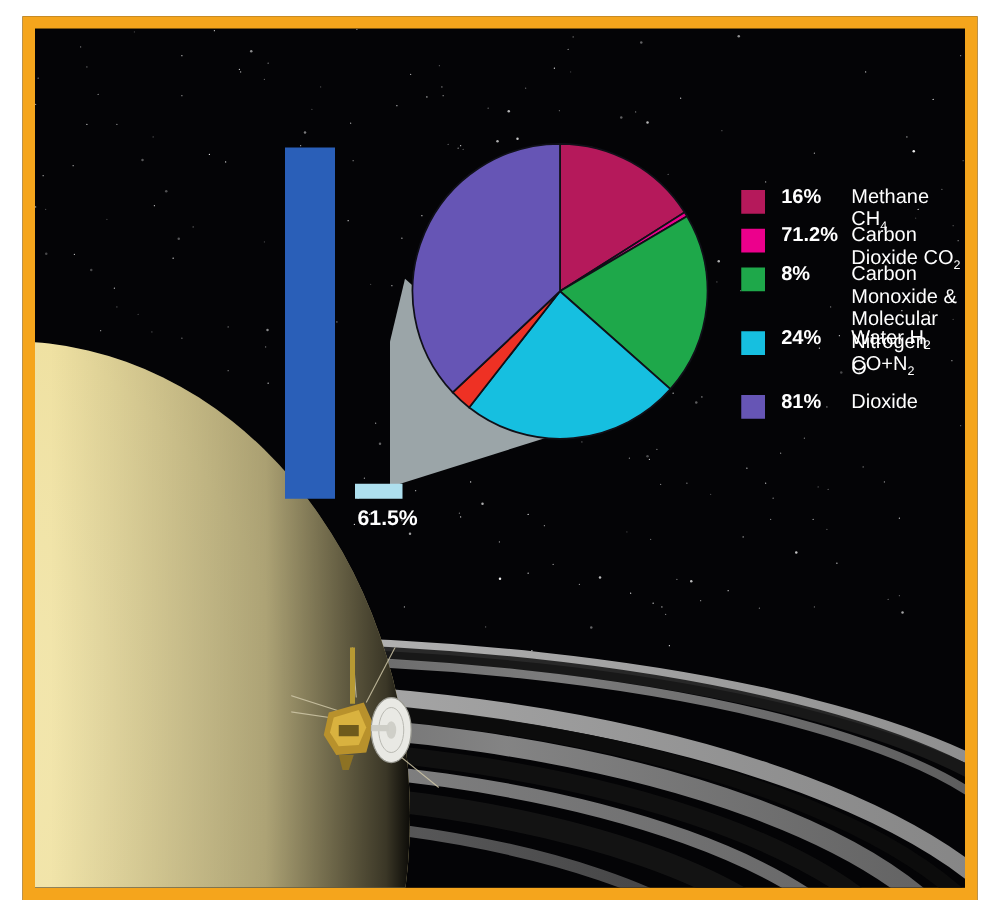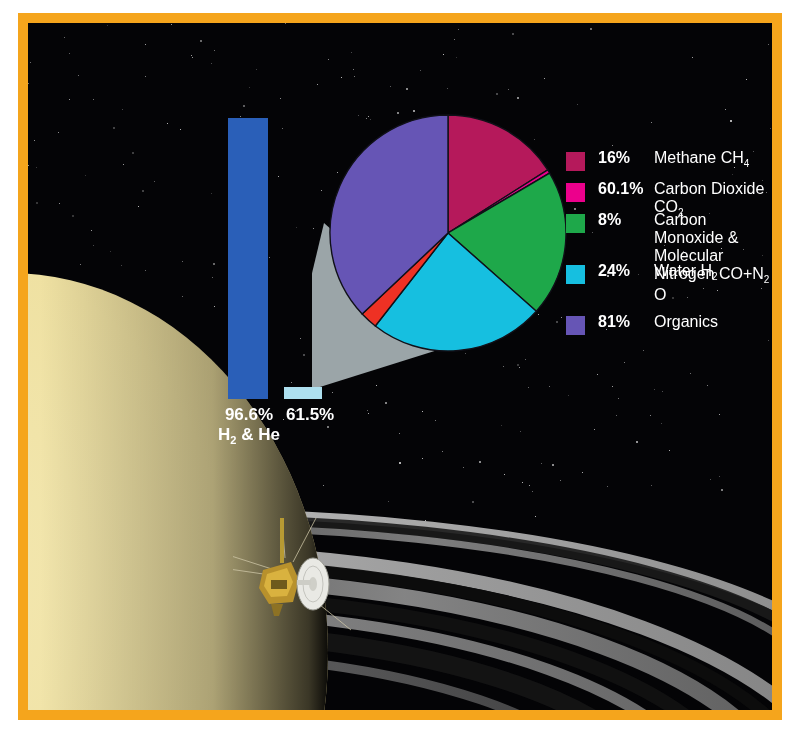--- a/index.html
+++ b/index.html
@@ -55,21 +55,21 @@
   .bar-small{position:absolute;left:256px;top:364px;width:38px;height:12px;background:#AEE0EF;}
 
   .bar-lab{position:absolute;color:#fff;font-weight:bold;font-size:17px;line-height:20px;white-space:nowrap;}
   .bar-lab.big{left:186px;top:382px;text-align:center;width:70px;}
   .bar-lab.small{left:258px;top:382px;}
   .bar-lab sub{font-size:11px;}
 
   
   .pie-wrap{position:absolute;left:284px;top:88px;width:260px;height:300px;}
   .legend{position:absolute;left:538px;top:126px;width:210px;}
-  .lg-row{position:relative;margin-bottom:9px;min-height:22px;}
+  .lg-row{position:relative;margin-bottom:9px;min-height:22px;margin-left:27px;}
   .sw{position:absolute;left:0;top:3px;width:19px;height:19px;}
   .pct{position:absolute;left:32px;top:0px;color:#fff;font-weight:bold;font-size:16px;white-space:nowrap;}
   .nm{position:absolute;left:88px;top:0px;color:#fff;font-size:16px;line-height:18px;}
   .nm sub{font-size:10px;}
 </style>
 </head>
 <body>
 
 <div class="page">
   <div class="frame">
@@ -416,53 +416,49 @@
                 <path d="M 136 122 L 224.33 200.24 A 118 118 0 0 1 63.32 214.96 Z" fill="#16BFE0" stroke="#101018" stroke-width="1.4"></path>
                 <path d="M 136 122 L 63.32 214.96 A 118 118 0 0 1 50.17 202.98 Z" fill="#EE3124" stroke="#101018" stroke-width="1.4"></path>
                 <path d="M 136 122 L 50.17 202.98 A 118 118 0 0 1 136.00 4.00 Z" fill="#6655B5" stroke="#101018" stroke-width="1.4"></path>
               </g>
           </svg>
         </div>
 
         <div class="bar-big"></div>
         <div class="bar-small"></div>
 
-        <div class="bar-lab big">
-          <div><span>96.6%</span></div>
-          <div><span>H</span><sub>2</sub><span> &amp; He</span></div>
-        </div>
 
         <div class="bar-lab small">
           <span>61.5%</span>
         </div>
 
         <div class="legend" id="legend">
             <div class="lg-row">
               <span class="sw" style="background: rgb(181, 25, 91);"></span>
               <span class="pct">16%</span>
               <span class="nm">Methane CH<sub>4</sub></span>
             </div>
             <div class="lg-row">
               <span class="sw" style="background: rgb(236, 0, 140);"></span>
-              <span class="pct">60.1%</span>
+              <span class="pct">71.2%</span>
               <span class="nm">Carbon Dioxide CO<sub>2</sub></span>
             </div>
             <div class="lg-row" style="min-height: 42px;">
               <span class="sw" style="background: rgb(30, 168, 74);"></span>
               <span class="pct">8%</span>
               <span class="nm">Carbon Monoxide &amp;<br>Molecular Nitrogen CO+N<sub>2</sub></span>
             </div>
             <div class="lg-row" style="min-height: 42px;">
               <span class="sw" style="background: rgb(22, 191, 224);"></span>
               <span class="pct">24%</span>
               <span class="nm">Water H<sub>2</sub><br>O</span>
             </div>
             <div class="lg-row">
               <span class="sw" style="background: rgb(102, 85, 181);"></span>
               <span class="pct">81%</span>
-              <span class="nm">Organics</span>
+              <span class="nm">Dioxide</span>
             </div>
           </div>
 
       </div>
     </div>
   </div>
 </div>
 
 </body></html>

